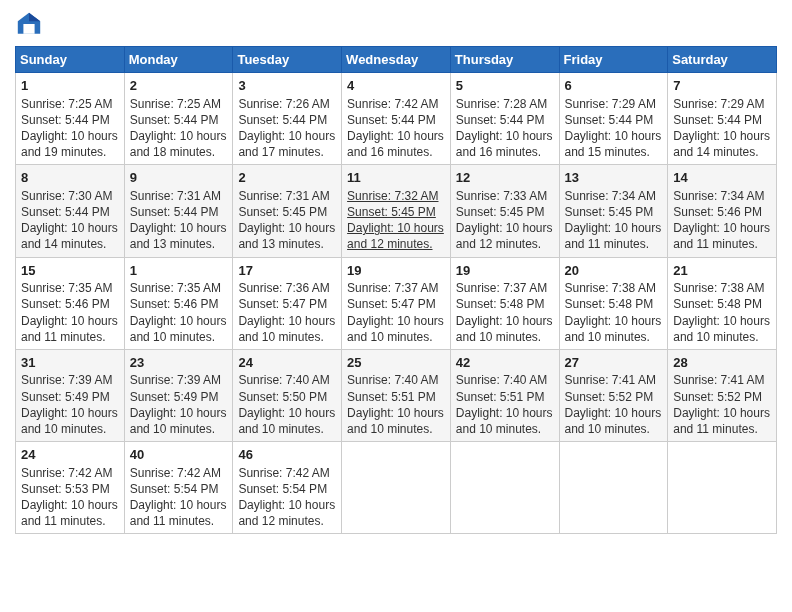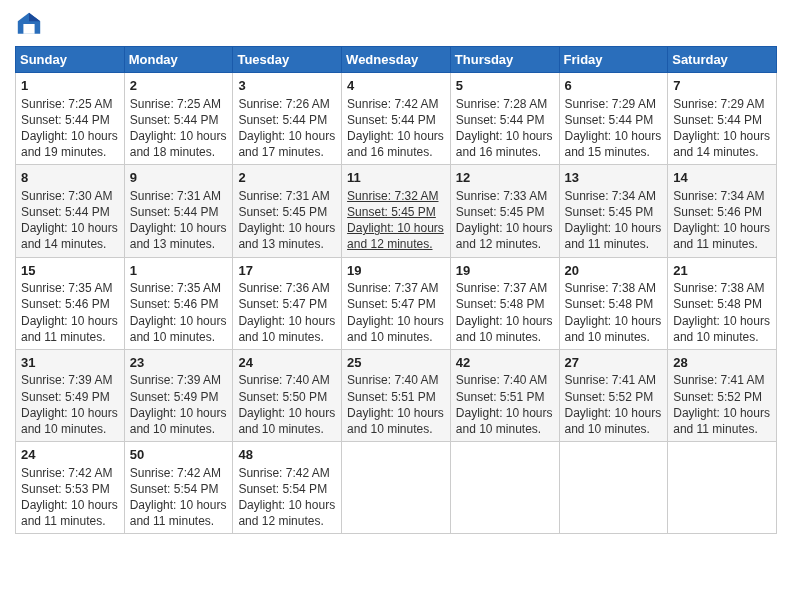--- a/index.html
+++ b/index.html
@@ -342,28 +342,28 @@
         </tr>
         <tr>
           <td>
             <span class="day-num">24</span>
             <div class="day-info" style="white-space: pre-line;">Sunrise: 7:42 AM
 Sunset: 5:53 PM
 Daylight: 10 hours
 and 11 minutes.</div>
           </td>
           <td>
-            <span class="day-num">50</span>
+            <span class="day-num">40</span>
             <div class="day-info" style="white-space: pre-line;">Sunrise: 7:42 AM
 Sunset: 5:54 PM
 Daylight: 10 hours
 and 11 minutes.</div>
           </td>
           <td>
-            <span class="day-num">48</span>
+            <span class="day-num">46</span>
             <div class="day-info" style="white-space: pre-line;">Sunrise: 7:42 AM
 Sunset: 5:54 PM
 Daylight: 10 hours
 and 12 minutes.</div>
           </td>
           <td class="empty-cell"></td>
           <td class="empty-cell"></td>
           <td class="empty-cell"></td>
           <td class="empty-cell"></td>
         </tr>

